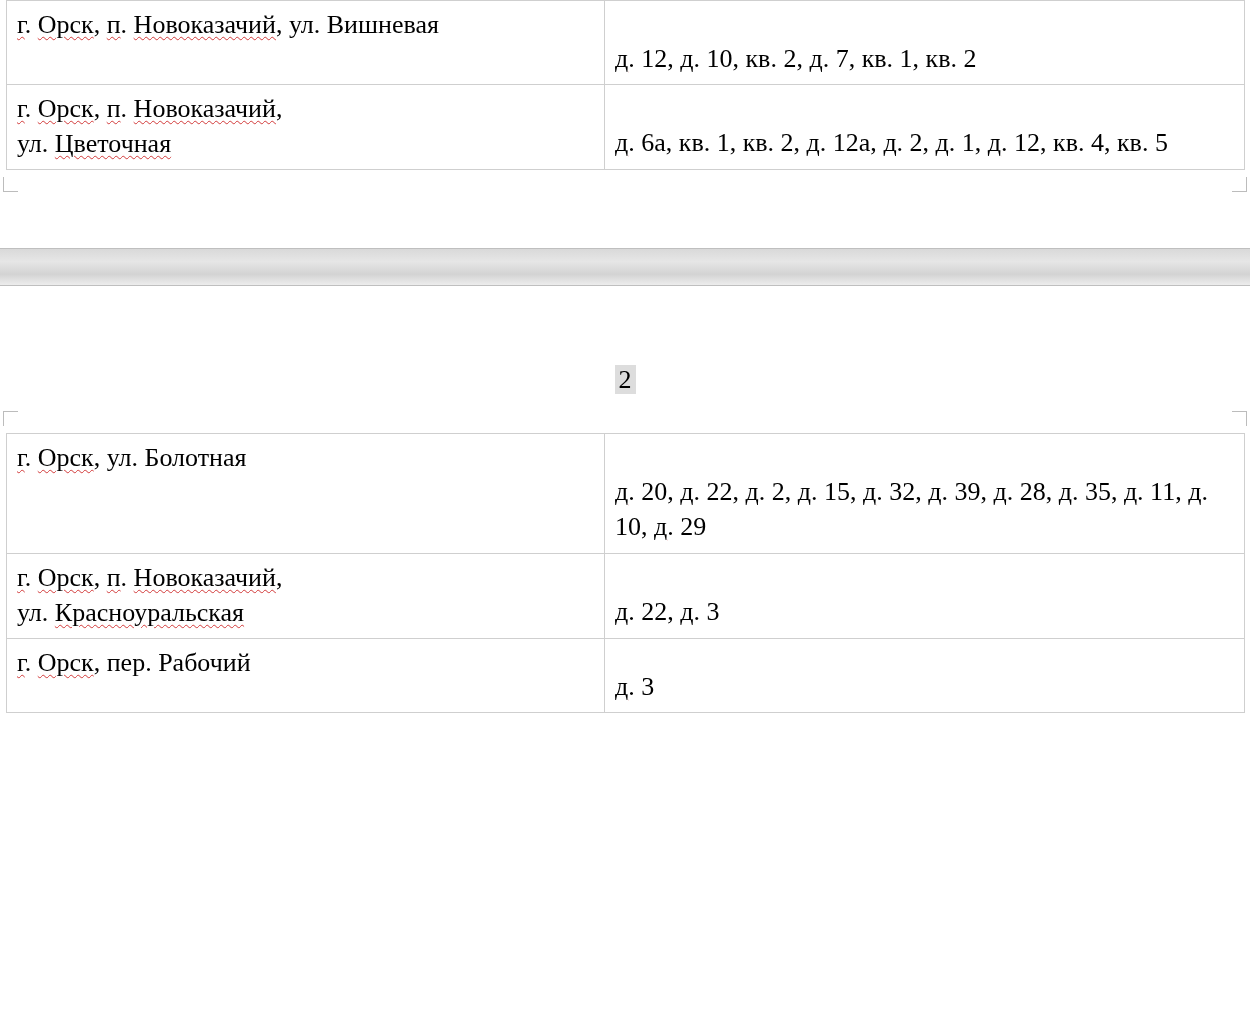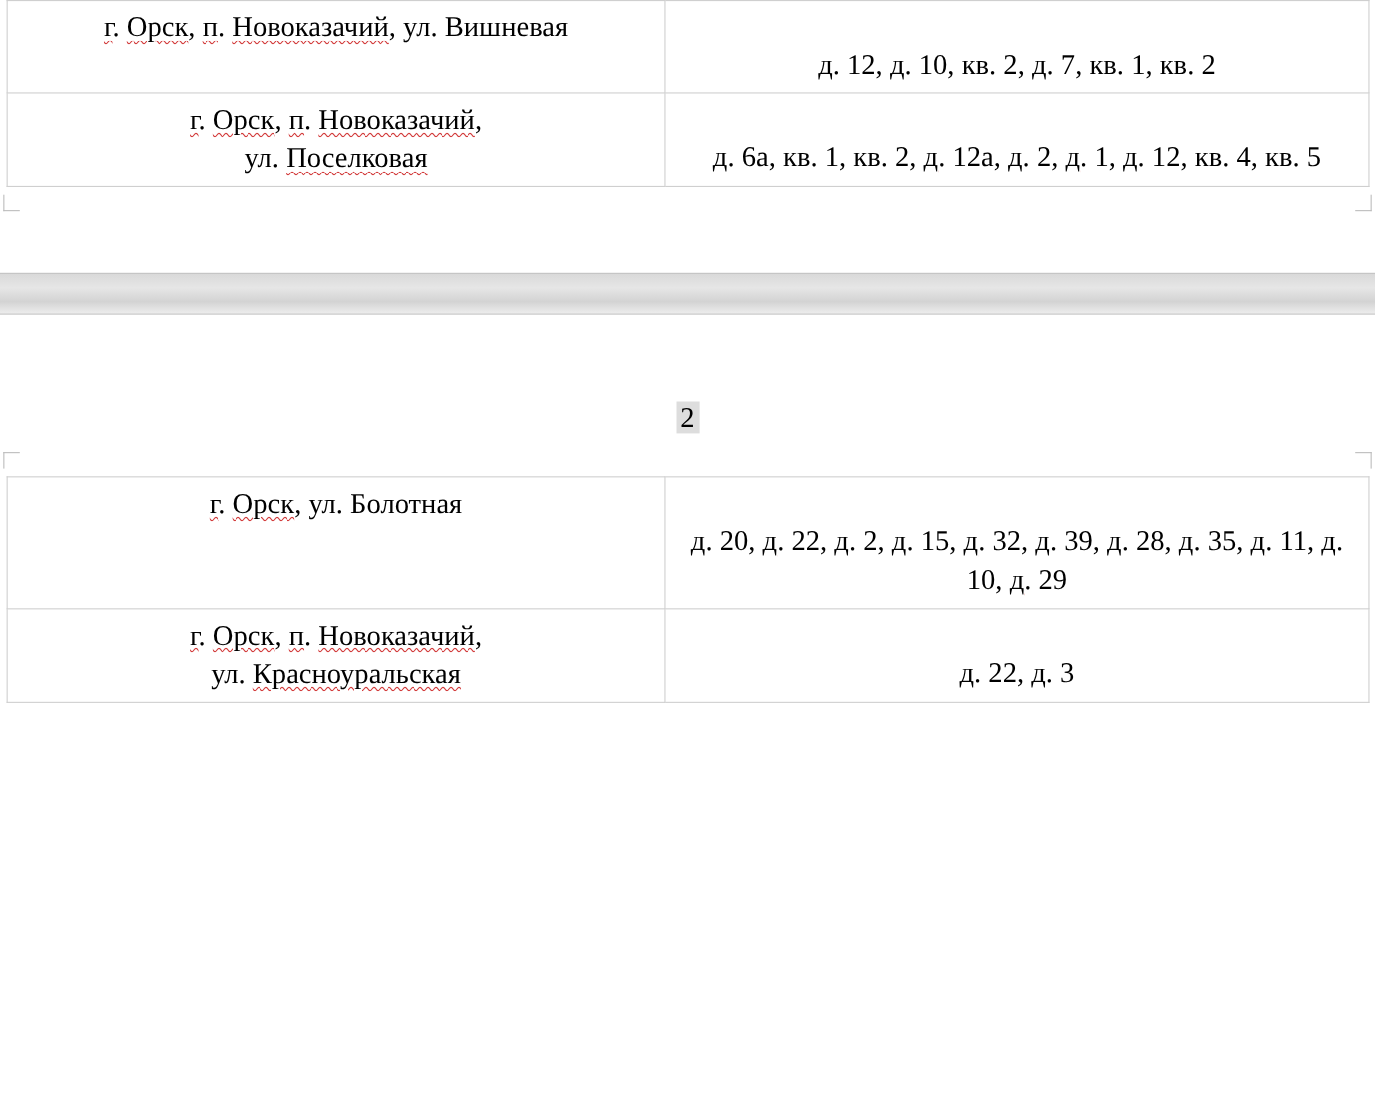--- a/index.html
+++ b/index.html
@@ -35,21 +35,20 @@
   .doc-table {
     width: 1238px;
     margin: 0 6px;
     border-collapse: collapse;
     table-layout: fixed;
   }
   .doc-table td {
     border: 1px solid #cfcfcf;
     vertical-align: top;
     padding: 6px 10px 8px 10px;
-    text-align: center;
   }
   .doc-table col.col-left  { width: 598px; }
   .doc-table col.col-right { width: 640px; }
 
   
   .sp {
     text-decoration-line: underline;
     text-decoration-style: wavy;
     text-decoration-color: #d23a3a;
     text-decoration-thickness: 1px;
@@ -86,21 +85,21 @@
     <colgroup>
         <col class="col-left">
         <col class="col-right">
       </colgroup>
     <tbody>
         <tr>
           <td><span class="sp">г</span>. <span class="sp">Орск</span>, <span class="sp">п</span>. <span class="sp">Новоказачий</span>, ул. Вишневая</td>
           <td><span class="lead-gap"></span><span class="sp">д</span>. 12, <span class="sp">д</span>. 10, кв. 2, <span class="sp">д</span>. 7, кв. 1, кв. 2</td>
         </tr>
         <tr>
-          <td><span class="sp">г</span>. <span class="sp">Орск</span>, <span class="sp">п</span>. <span class="sp">Новоказачий</span>,<br>ул. <span class="sp">Поселковая</span></td>
+          <td><span class="sp">г</span>. <span class="sp">Орск</span>, <span class="sp">п</span>. <span class="sp">Новоказачий</span>,<br>ул. <span class="sp">Цветочная</span></td>
           <td><span class="lead-gap"></span><span class="sp">д</span>. 6а, кв. 1, кв. 2, <span class="sp">д</span>. 12а, <span class="sp">д</span>. 2, <span class="sp">д</span>. 1, <span class="sp">д</span>. 12, кв. 4, кв. 5</td>
         </tr>
       </tbody>
   </table>
 
   <div class="page-margin-corners">
     <div class="corner bl"></div>
     <div class="corner br"></div>
   </div>
 
@@ -122,16 +121,20 @@
       </colgroup>
     <tbody>
         <tr>
           <td><span class="sp">г</span>. <span class="sp">Орск</span>, ул. Болотная</td>
           <td><span class="lead-gap"></span><span class="sp">д</span>. 20, <span class="sp">д</span>. 22, <span class="sp">д</span>. 2, <span class="sp">д</span>. 15, <span class="sp">д</span>. 32, <span class="sp">д</span>. 39, <span class="sp">д</span>. 28, <span class="sp">д</span>. 35, <span class="sp">д</span>. 11, <span class="sp">д</span>. 10, <span class="sp">д</span>. 29</td>
         </tr>
         <tr>
           <td><span class="sp">г</span>. <span class="sp">Орск</span>, <span class="sp">п</span>. <span class="sp">Новоказачий</span>,<br>ул. <span class="sp">Красноуральская</span></td>
           <td><span class="lead-gap"></span><span class="sp">д</span>. 22, <span class="sp">д</span>. 3</td>
         </tr>
+        <tr>
+          <td><span class="sp">г</span>. <span class="sp">Орск</span>, пер. Рабочий</td>
+          <td><span class="lead-gap-small"></span><span class="sp">д</span>. 3</td>
+        </tr>
       </tbody>
   </table>
 
 </div>
 
 </body></html>

